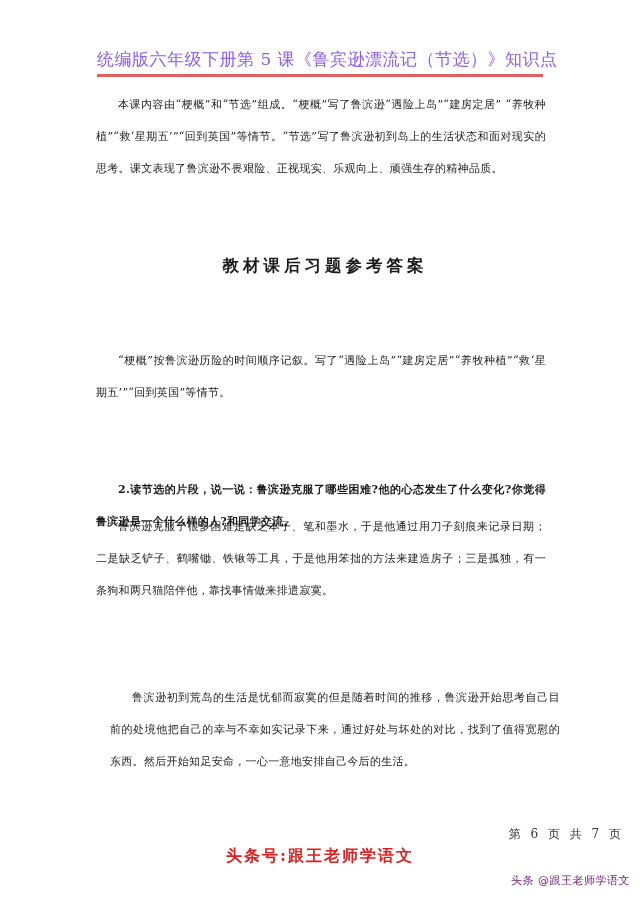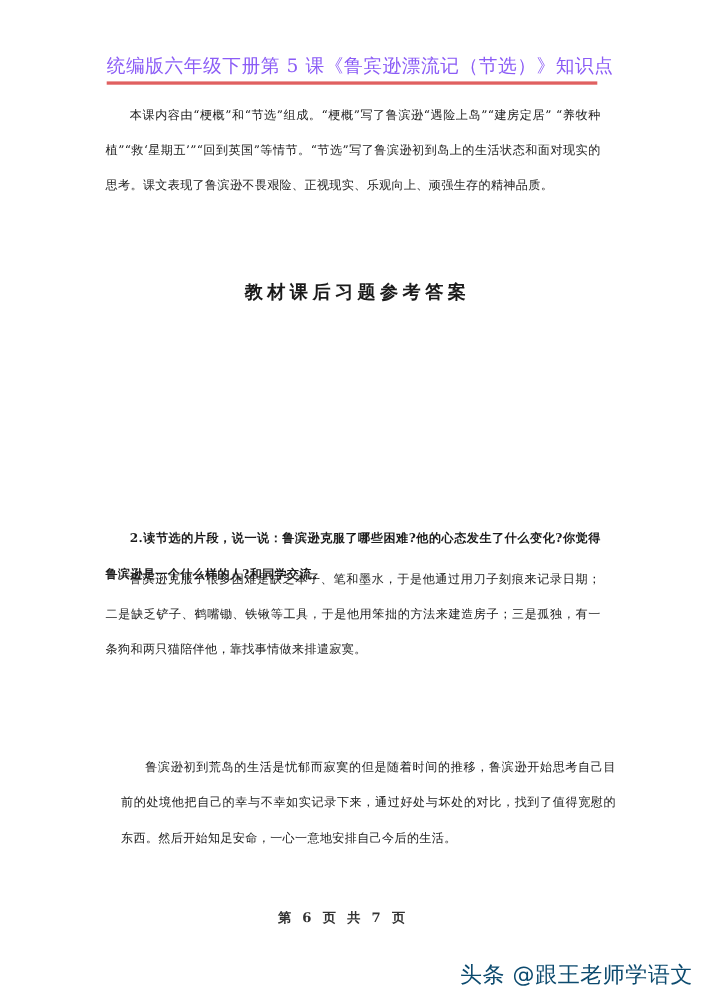--- a/index.html
+++ b/index.html
@@ -8,41 +8,43 @@
   .page { position: absolute; left: 0; top: 0; width: 640px; height: 905px; }
   .header-title { position: absolute; left: 97px; top: 48px; width: 446px; text-align: center;
                   font-size: 17px; letter-spacing: 0.5px; color: #8b5cf6; white-space: nowrap; }
   .header-rule { position: absolute; left: 97px; top: 74px; width: 446px; height: 3px;
                  background: #e06060; }
   .para { position: absolute; left: 96px; width: 450px; font-size: 11px; line-height: 32px;
           text-indent: 2em; text-align: justify; margin: 0; letter-spacing: 0.3px; }
   .para.bold { font-weight: bold; }
   .section-title { position: absolute; left: 96px; top: 251px; width: 450px; text-align: center;
                    font-size: 16.5px; letter-spacing: 4px; font-weight: bold; margin: 4px; }
-  .footer-page { position: absolute; left: 0; top: 826px; width: 624px; text-align: center;
-                 font-size: 12px; letter-spacing: 3px; color: #333; font-weight: bold; }
+  .footer-page { position: absolute; left: 0; top: 826px; width: 624px; text-align: right;
+                 font-size: 12px; letter-spacing: 3px; color: #333; }
   .footer-account { position: absolute; left: 0; top: 846px; width: 640px; text-align: center;
                     font-size: 16px; font-weight: bold; color: #e02020; letter-spacing: 2px; }
   .watermark { position: absolute; right: 10px; top: 873px; font-family: "DejaVu Sans", "Liberation Sans", sans-serif;
-               font-size: 20px; color: #0c4a6e; letter-spacing: 0.5px;
+               font-size: 11px; color: #701a75; letter-spacing: 0.5px;
                text-shadow: 0 0 2px #fff, 0 0 2px #fff; }
 </style>
 </head>
 <body>
 
 <div class="page">
 
   <div class="header-title">统编版六年级下册第 5 课《鲁宾逊漂流记（节选）》知识点</div>
   <div class="header-rule"></div>
 
   <p class="para" style="top:89px;">本课内容由“梗概”和“节选”组成。“梗概”写了鲁滨逊“遇险上岛”“建房定居” “养牧种植”“救‘星期五’”“回到英国”等情节。“节选”写了鲁滨逊初到岛上的生活状态和面对现实的思考。课文表现了鲁滨逊不畏艰险、正视现实、乐观向上、顽强生存的精神品质。</p>
 
   <h2 class="section-title">教材课后习题参考答案</h2>
 
+  <p class="para" style="top:345px;">“梗概”按鲁滨逊历险的时间顺序记叙。写了“遇险上岛”“建房定居”“养牧种植”“救‘星期五’”“回到英国”等情节。</p>
 
   <p class="para bold" style="top:474px;">2.读节选的片段，说一说：鲁滨逊克服了哪些困难?他的心态发生了什么变化?你觉得鲁滨逊是一个什么样的人?和同学交流。</p>
   <p class="para" style="top:511px;">鲁滨逊克服了很多困难是缺乏本子、笔和墨水，于是他通过用刀子刻痕来记录日期；二是缺乏铲子、鹤嘴锄、铁锹等工具，于是他用笨拙的方法来建造房子；三是孤独，有一条狗和两只猫陪伴他，靠找事情做来排遣寂寞。</p>
   <p class="para" style="top:682px;margin-left:14px;">鲁滨逊初到荒岛的生活是忧郁而寂寞的但是随着时间的推移，鲁滨逊开始思考自己目前的处境他把自己的幸与不幸如实记录下来，通过好处与坏处的对比，找到了值得宽慰的东西。然后开始知足安命，一心一意地安排自己今后的生活。</p>
 
   <div class="footer-page">第 6 页 共 7 页</div>
+  <div class="footer-account">头条号:跟王老师学语文</div>
 
   <div class="watermark">头条 @跟王老师学语文</div>
 </div>
 
 </body></html>

